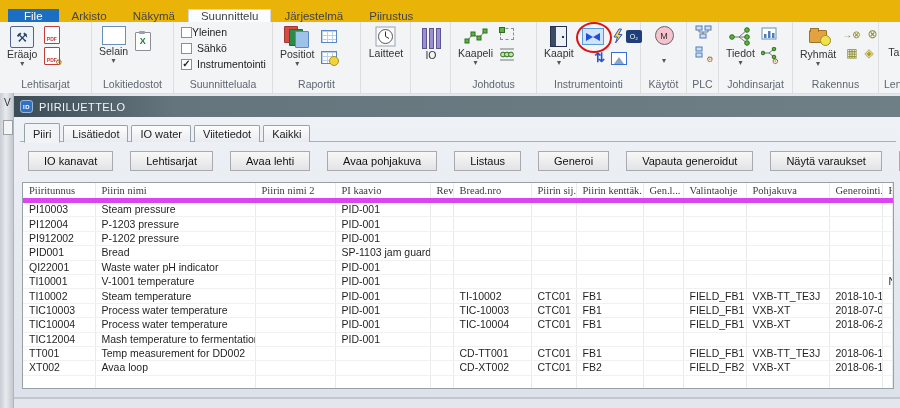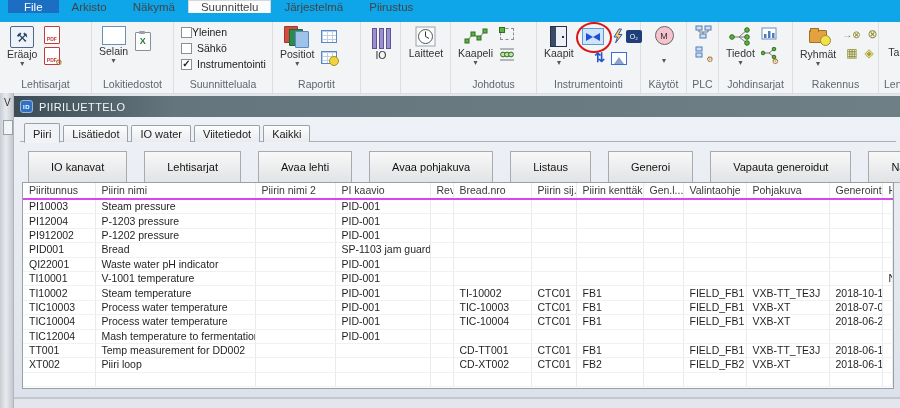--- a/index.html
+++ b/index.html
@@ -1,21 +1,21 @@
 <!DOCTYPE html>
 <html><head>
 <meta charset="utf-8">
 <style>
   html,body{margin:0;padding:0;}
   .screen{position:relative;width:900px;height:408px;overflow:hidden;background:#e3e7ed;
           font-family:"Liberation Sans",sans-serif;-webkit-font-smoothing:antialiased;cursor:default;}
 
   
   .ribbon{position:absolute;left:0;top:0;width:900px;height:93px;background:#f3f4f6;}
-  .rtabs{height:22px;background:#0ea5e9;display:flex;align-items:flex-start;font-size:11.5px;color:#444;}
+  .rtabs{height:22px;background:#eab308;display:flex;align-items:flex-end;font-size:11.5px;color:#444;}
   .rtab{display:flex;align-items:center;padding:0 12px;border:1px solid transparent;border-bottom:none;}
   .rtab.file{background:#1b6ec2;color:#fff;margin-left:8px;padding:0 15px;}
   .rtab.active{background:#fbfcfd;border-color:#d4d6d8;position:relative;z-index:2;}
   .rbody{height:71px;display:flex;align-items:stretch;background:#f3f4f6;border-bottom:1px solid #dcdee0;}
   .rgroup{display:flex;flex-direction:column;border-right:1px solid #dddee0;box-sizing:border-box;flex:0 0 auto;}
   .rg-content{flex:1;display:flex;align-items:flex-start;padding:3px 3px 0 4px;gap:3px;}
   .rg-label{height:15px;line-height:13px;font-size:10.5px;color:#5d6770;text-align:center;overflow:hidden;}
   .bigbtn{display:flex;flex-direction:column;align-items:center;padding:1px 3px 0;font-size:10.5px;color:#333;}
   .bb-label{line-height:12px;white-space:nowrap;}
   .dd{font-size:8px;line-height:7px;color:#555;}
@@ -82,30 +82,30 @@
            font-size:6px;font-weight:bold;display:flex;align-items:center;justify-content:center;box-sizing:border-box;}
   .panel-body{position:absolute;left:0;right:0;top:21px;bottom:0;background:linear-gradient(#eef1f6,#dde2ea);
               border-bottom:2px solid #c2c7cf;box-sizing:border-box;}
   .tabs-strip{position:relative;height:20px;margin-top:5px;}
   .tabs-strip:after{content:"";position:absolute;left:6px;right:4px;bottom:0;border-bottom:1px solid #aab0b8;}
   .ptabs{position:absolute;left:10px;bottom:0;display:flex;align-items:flex-end;z-index:2;}
   .ptab{padding:2px 8px 2px;font-size:11px;color:#222;background:linear-gradient(#fdfdfd,#e9ebef);
         border:1px solid #98a0a8;border-bottom:none;border-radius:2px 2px 0 0;margin-right:3px;}
   .ptab.active{background:#f1f3f7;padding-top:4px;margin-bottom:-1px;border-bottom:1px solid #f1f3f7;}
   .btn-row{display:flex;gap:17px;margin:9px 8px 0 14px;}
-  .wbtn{height:32px;padding:0 22px;font-size:11px;color:#111;background:linear-gradient(#f8f8f8,#e2e3e5);
+  .wbtn{height:20px;padding:0 15px;font-size:11px;color:#111;background:linear-gradient(#f8f8f8,#e2e3e5);
         border:1px solid #a8aaad;display:flex;align-items:center;white-space:nowrap;box-sizing:border-box;}
   .grid-wrap{position:absolute;left:8px;right:6px;top:65px;bottom:8px;background:#fff;
              border:1px solid #98a0a8;overflow:hidden;box-sizing:border-box;}
   table.grid{border-collapse:collapse;table-layout:fixed;width:100%;font-size:10.5px;color:#1f1f1f;}
   table.grid th{font-weight:normal;color:#3a3a3a;text-align:left;height:15px;}
   table.grid td{height:13.4px;}
   table.grid th,table.grid td{padding:0 0 0 6px;border-right:1px solid #e8eaec;border-bottom:1px solid #f0f1f3;
                               white-space:nowrap;overflow:hidden;line-height:13px;}
-  table.grid th{border-bottom:2px solid #d946ef;}
+  table.grid th{border-bottom:5px solid #d946ef;font-family:Liberation Serif, serif;}
 </style>
 </head>
 <body>
 
 <div class="screen">
 
   <div class="ribbon">
     <div class="rtabs" id="ribbon-tabs">
         <div class="rtab file">File</div>
         <div class="rtab">Arkisto</div>
@@ -196,43 +196,43 @@
             <span class="sic">
                 <span class="tblic">
                   <span class="dot-gear"></span>
                 </span>
               </span>
           </div>
         </div>
         <div class="rg-label">Raportit</div>
       </div>
 
-      <div class="rgroup" style="width:40px">
-        <div class="rg-content" style="justify-content:center">
-          <div class="bigbtn">
-            <span class="iobars">
-                <b></b>
-                <b></b>
-                <b></b>
-              </span>
-            <span class="bb-label">IO</span>
-          </div>
-        </div>
-        <div class="rg-label"></div>
-      </div>
-
       <div class="rgroup" style="width:50px">
         <div class="rg-content" style="justify-content:center">
           <div class="bigbtn">
             <svg width="21" height="21">
               <rect x="1" y="1" width="19" height="19" fill="#f7f9fb" stroke="#9aa4ae"></rect>
               <circle cx="10.5" cy="10.5" r="7" fill="#fff" stroke="#555"></circle>
               <path d="M10.5 5.5 V10.5 L14 12.5" stroke="#333" fill="none"></path>
             </svg>
             <span class="bb-label">Laitteet</span>
+          </div>
+        </div>
+        <div class="rg-label"></div>
+      </div>
+
+      <div class="rgroup" style="width:40px">
+        <div class="rg-content" style="justify-content:center">
+          <div class="bigbtn">
+            <span class="iobars">
+                <b></b>
+                <b></b>
+                <b></b>
+              </span>
+            <span class="bb-label">IO</span>
           </div>
         </div>
         <div class="rg-label"></div>
       </div>
 
       <div class="rgroup" style="width:86px">
         <div class="rg-content">
           <div class="bigbtn">
             <svg width="26" height="21">
               <polyline points="4,15 10,8 16,12 22,5" fill="none" stroke="#777"></polyline>
@@ -621,21 +621,21 @@
                 <td>CTC01</td>
                 <td>FB1</td>
                 <td></td>
                 <td>FIELD_FB1</td>
                 <td>VXB-TT_TE3J</td>
                 <td>2018-06-19</td>
                 <td></td>
               </tr>
               <tr>
                 <td>XT002</td>
-                <td>Piiri loop</td>
+                <td>Avaa loop</td>
                 <td></td>
                 <td></td>
                 <td></td>
                 <td>CD-XT002</td>
                 <td>CTC01</td>
                 <td>FB2</td>
                 <td></td>
                 <td>FIELD_FB2</td>
                 <td>VXB-XT</td>
                 <td>2018-06-19</td>

